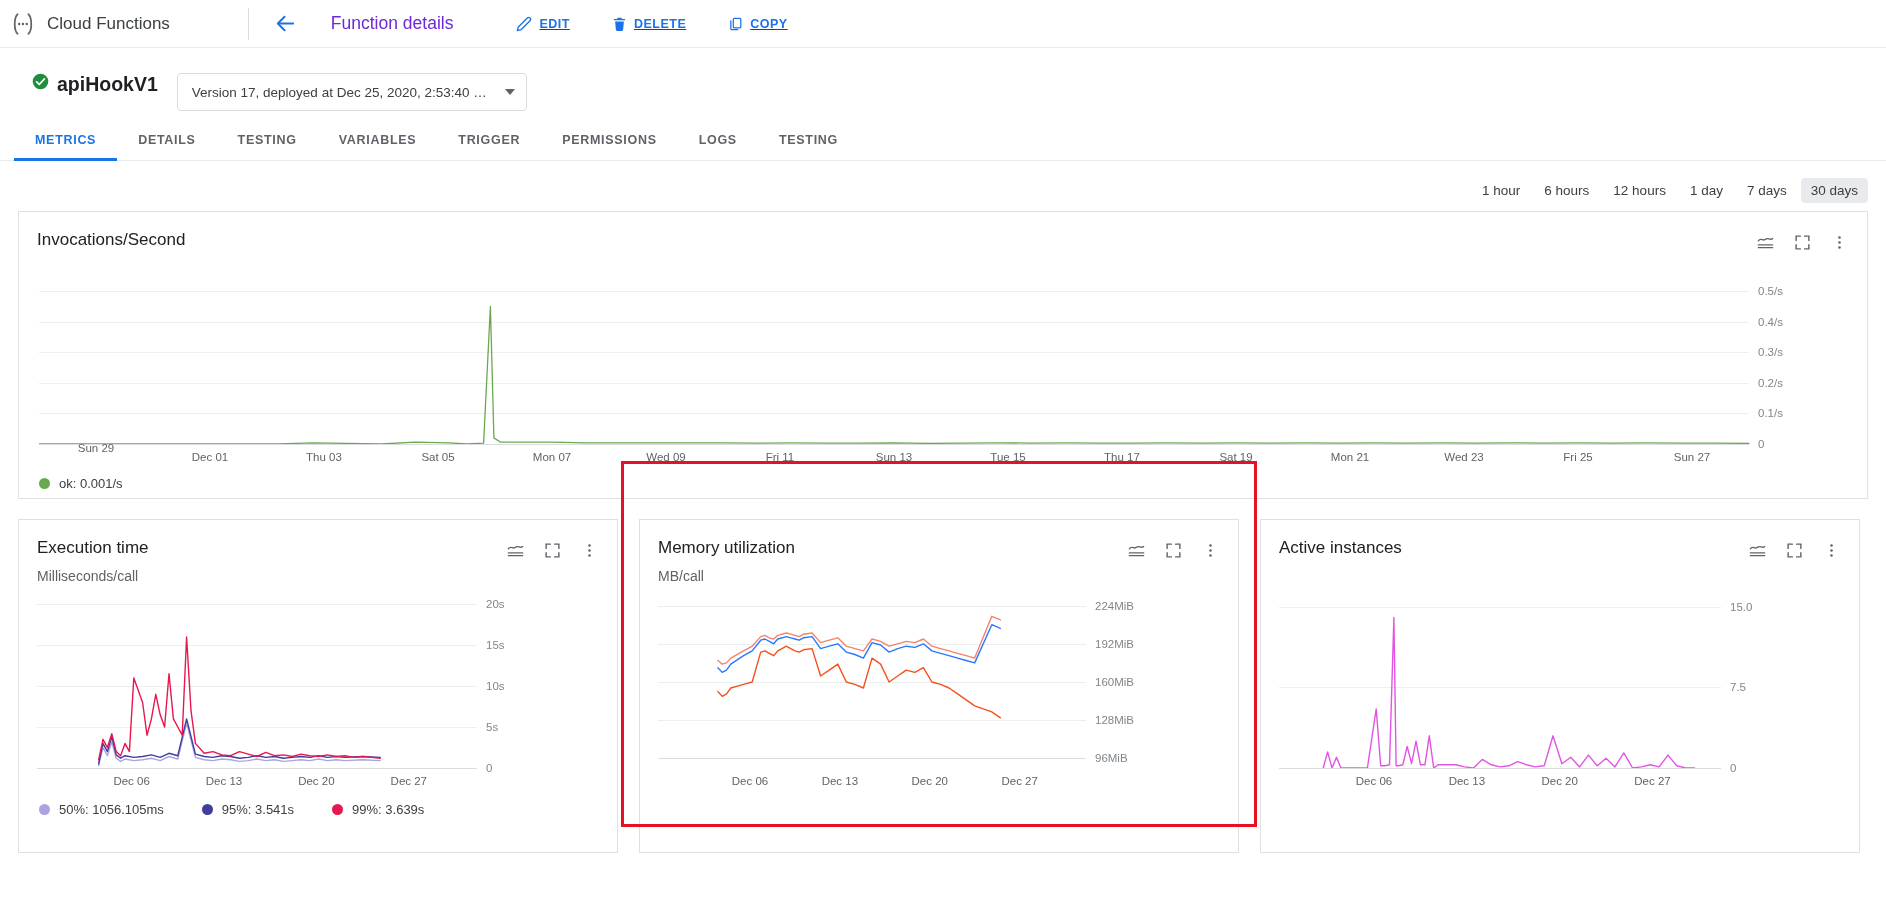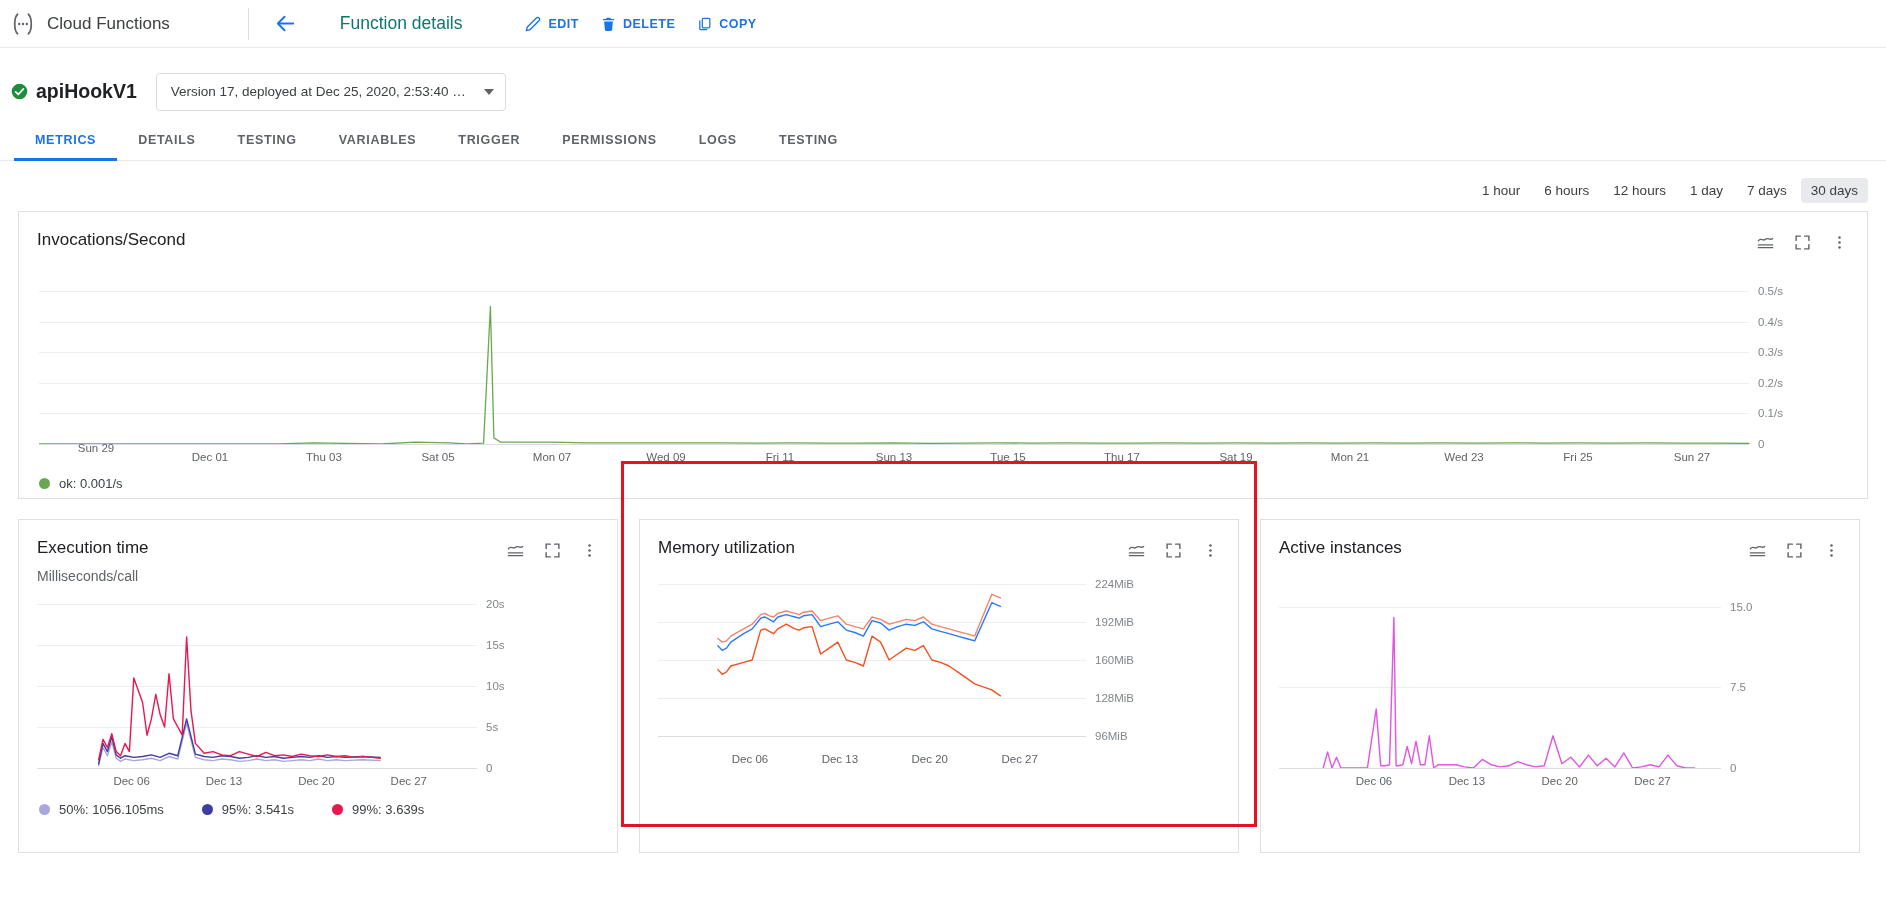--- a/index.html
+++ b/index.html
@@ -41,46 +41,46 @@
   }
   .back-arrow {
     width: 30px; height: 30px;
     display: flex; align-items: center; justify-content: center;
     color: #1a73e8;
     cursor: pointer;
     flex: none;
   }
   .page-title {
     font-size: 17.5px;
-    color: #0f766e;
-    margin-left: 39px;
-    white-space: nowrap;
-  }
-  .actions { display: flex; align-items: center; margin-left: 52px; gap: 0; }
+    color: #6d28d9;
+    margin-left: 30px;
+    white-space: nowrap;
+  }
+  .actions { display: flex; align-items: center; margin-left: 52px; gap: 20px; text-decoration: underline; }
   .action-btn {
     display: flex; align-items: center;
     gap: 7px;
     padding: 6px 11px;
     font-size: 12.5px;
     font-weight: bold;
     letter-spacing: .5px;
     color: #1a73e8;
     background: none; border: none;
     cursor: pointer;
     border-radius: 4px;
     white-space: nowrap;
     font-family: "Liberation Sans", sans-serif;
   }
   .action-btn svg { display:block; flex:none; }
 
   
   .fn-header {
     display: flex;
-    align-items: center;
-    padding: 25px 0 0 11px;
+    align-items: flex-start;
+    padding: 25px 0 0 32px;
     height: 62px;
   }
   .status-dot {
     width: 17px; height: 17px; flex: none;
     display: flex; align-items: center; justify-content: center;
   }
   .fn-name {
     font-size: 19.5px;
     font-weight: bold;
     color: #202124;
@@ -513,20 +513,21 @@
         </span>
         <span class="cicon">
           <svg width="17" height="17" viewBox="0 0 24 24" fill="#5f6368">
             <circle cx="12" cy="5" r="1.8"></circle>
               <circle cx="12" cy="12" r="1.8"></circle>
               <circle cx="12" cy="19" r="1.8"></circle>
           </svg>
         </span>
       </div>
     </div>
+    <div class="card-sub">MB/call</div>
     <div class="plot" id="plot-memory" style="margin:14px 0 0 18px; width:500px; height:172px;">
         <div class="axis-base" style="top: 162.444px; width: 428px;"></div>
         <div class="ytick" style="top: 162.444px; left: 437px;">96MiB</div>
         <div class="grid-line" style="top: 124.222px; width: 428px;"></div>
         <div class="ytick" style="top: 124.222px; left: 437px;">128MiB</div>
         <div class="grid-line" style="top: 86px; width: 428px;"></div>
         <div class="ytick" style="top: 86px; left: 437px;">160MiB</div>
         <div class="grid-line" style="top: 47.7778px; width: 428px;"></div>
         <div class="ytick" style="top: 47.7778px; left: 437px;">192MiB</div>
         <div class="grid-line" style="top: 9.55556px; width: 428px;"></div>

